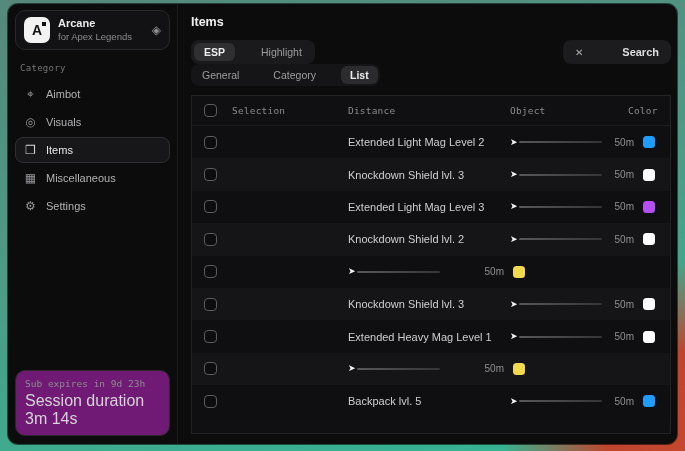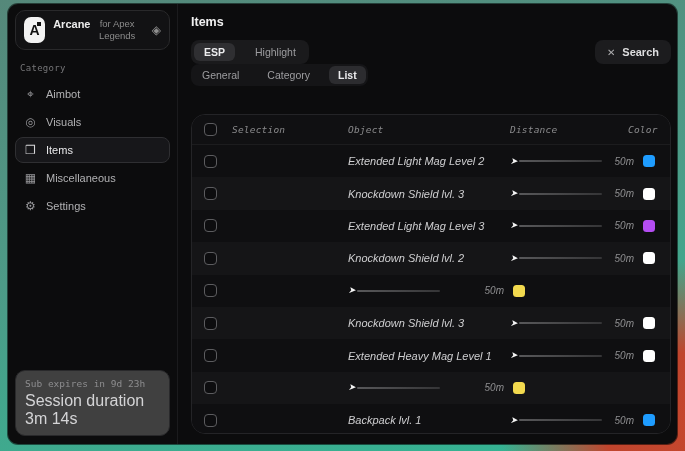--- a/index.html
+++ b/index.html
@@ -24,68 +24,68 @@
   .brand-card {
     border:1px solid #29292b; background:#121214; border-radius:10px;
     padding:6px 8px; display:flex; align-items:center; gap:8px;
   }
   .logo {
     width:26px; height:26px; background:#f2f2f2; border-radius:7px;
     color:#111; font-weight:bold; font-size:14px;
     display:flex; align-items:center; justify-content:center; position:relative;
   }
   .logo::after{ content:""; position:absolute; top:5px; right:4px; width:4px; height:4px; background:#111; }
-  .brand-text { display:flex; flex-direction:row; line-height:1.25;text-align:center; }
+  .brand-text { display:flex; flex-direction:column; line-height:1.25; }
   .brand-name { color:#ececec; font-size:11px; font-weight:bold; }
   .brand-sub  { color:#8c8c8c; font-size:9.5px; }
   .gem { margin-left:auto; color:#8f8f8f; font-size:12px; cursor:pointer; }
   .cat-label {
     font-family:"DejaVu Sans Mono", monospace; font-size:9px; color:#757577;
     margin:13px 5px 7px 5px; letter-spacing:.3px;
   }
   .nav-item {
     height:26px; margin:1px 0; padding:0 8px; border-radius:8px;
     display:flex; align-items:center; gap:9px;
     color:#b2b2b4; font-size:11px; cursor:pointer; border:1px solid transparent;
   }
   .nav-item .nicon { font-size:12px; color:#97979a; width:13px; text-align:center; }
   .nav-item.active { background:#17171a; border-color:#2f2f32; color:#e8e8ea; }
   .nav-item.active .nicon { color:#d5d5d8; }
   .side-spacer { flex:1; }
   .session-card {
-    border:1px solid #29292b; background:#404040; border-radius:10px;
+    border:1px solid #29292b; background:#701a75; border-radius:10px;
     padding:7px 9px; display:flex; flex-direction:column; gap:3px;
   }
   .session-line1 { font-family:"DejaVu Sans Mono", monospace; font-size:9.5px; color:#8d8d8f; }
   .session-line2 { font-size:16px; color:#d4d4d6; }
   
   .main { flex:1; padding:11px 13px 10px 13px; display:flex; flex-direction:column; }
   .page-title { color:#f0f0f0; font-size:12.5px; font-weight:bold; }
   .controls-row { margin-top:11px; display:flex; align-items:center; }
   .segmented {
-    background:#1a1a1c; border-radius:8px; padding:3px; display:flex; gap:10px; align-items:flex-end;
+    background:#1a1a1c; border-radius:8px; padding:3px; display:flex; gap:16px; align-items:flex-end;
   }
   .seg-opt {
     padding:3px 10px; border-radius:6px; font-size:10.5px; color:#9d9da0; cursor:pointer; white-space:nowrap;
   }
   .seg-opt.active { background:#2f2f32; color:#ececee; font-weight:bold; }
   .search-btn {
     margin-left:auto; background:#1c1c1e; border-radius:8px; padding:6px 12px;
     display:flex; align-items:center; gap:7px; cursor:pointer;
   }
   .search-btn .sicon { color:#aeaeb0; font-size:10px; }
-  .search-btn .slabel { color:#dededf; font-size:11px; font-weight:bold; }
+  .search-btn .slabel { color:#dededf; font-size:11px; font-weight:bold;margin-left:32px; }
   .view-row { margin-top:0; }
   .segmented.small { background:#151517; padding:2px; }
   .segmented.small .seg-opt { padding:3px 9px; font-size:10.5px; }
   .segmented.small .seg-opt.active { background:#2c2c2f; }
   
   .table-panel {
-    margin-top:28px; border:1px solid #242427; border-radius:14px;
-    background:#101012; overflow:hidden; flex:1;font-style:italic;
+    margin-top:9px; border:1px solid #242427; border-radius:0;
+    background:#101012; overflow:hidden; flex:1;
   }
   .trow {
     display:grid; grid-template-columns:40px 116px 162px 130px 30px;
     align-items:center; height:32.4px;
   }
   .trow.head { height:30px; background:#101012; border-bottom:1px solid #1c1c1e; }
   .trow:nth-child(even) { background:#151517; }
   .trow:nth-child(odd):not(.head) { background:#0f0f11; }
   .th {
     font-family:"DejaVu Sans Mono", monospace; font-size:9.5px; color:#8a8a8c; letter-spacing:.2px;
@@ -167,22 +167,22 @@
         <span class="seg-opt">General</span>
         <span class="seg-opt">Category</span>
         <span class="seg-opt active">List</span>
       </div>
     </div>
 
     <div class="table-panel">
       <div class="trow head">
         <div class="checkbox"></div>
         <span class="th">Selection</span>
+        <span class="th">Distance</span>
         <span class="th">Object</span>
-        <span class="th">Distance</span>
         <span class="th" style="transform:translateX(-12px)">Color</span>
       </div>
       <div id="rows-container">
   <div class="trow">
     <div class="checkbox"></div>
     <span></span>
     <span class="obj-name">Extended Light Mag Level 2</span>
     <div class="dist-cell">
       <div class="slider">
         <span class="slider-handle">➤</span>
@@ -285,21 +285,21 @@
         <span class="slider-track"></span>
       </div>
       <span class="dist-val">50m</span>
     </div>
     <div class="swatch" style="background-color: rgb(242, 217, 78);"></div>
   </div>
 
   <div class="trow">
     <div class="checkbox"></div>
     <span></span>
-    <span class="obj-name">Backpack lvl. 1</span>
+    <span class="obj-name">Backpack lvl. 5</span>
     <div class="dist-cell">
       <div class="slider">
         <span class="slider-handle">➤</span>
         <span class="slider-track"></span>
       </div>
       <span class="dist-val">50m</span>
     </div>
     <div class="swatch" style="background-color: rgb(30, 156, 255);"></div>
   </div>
 </div>

